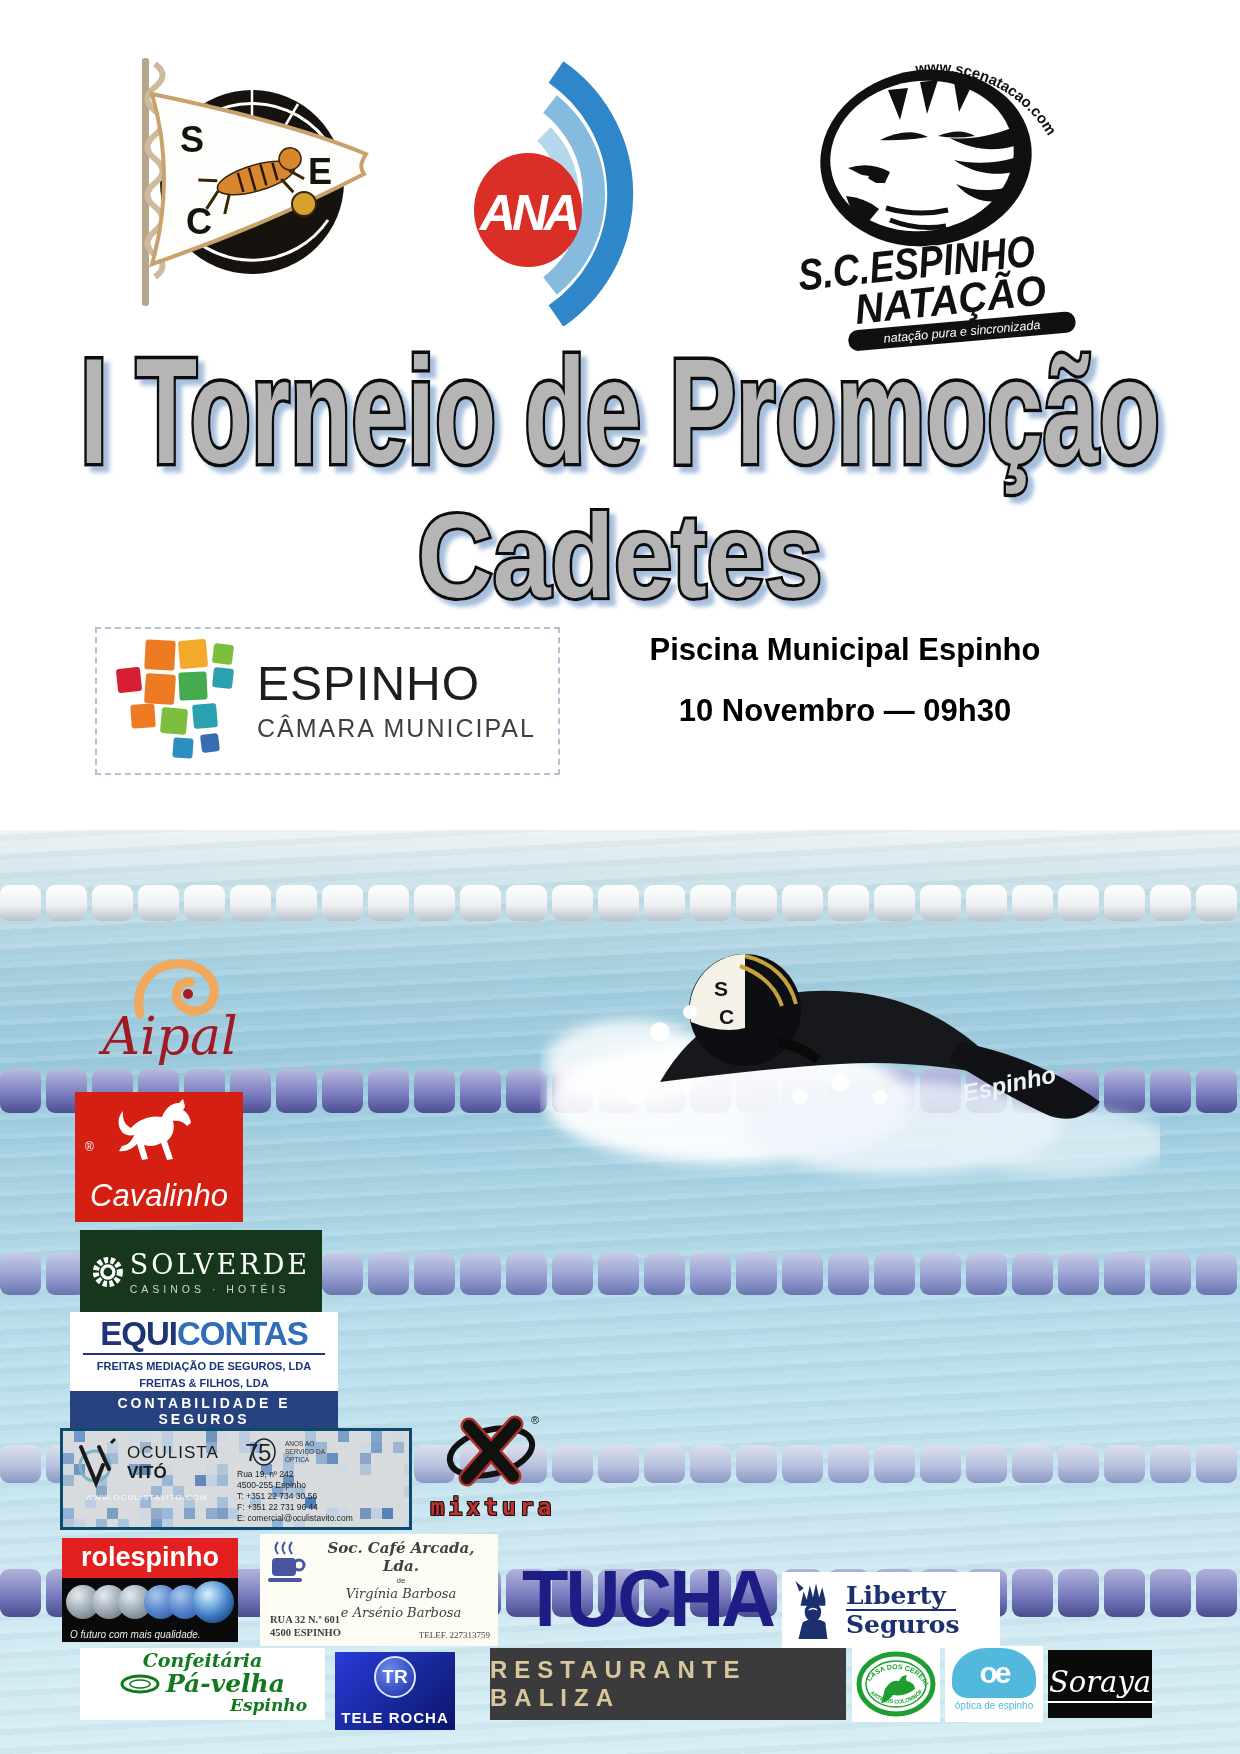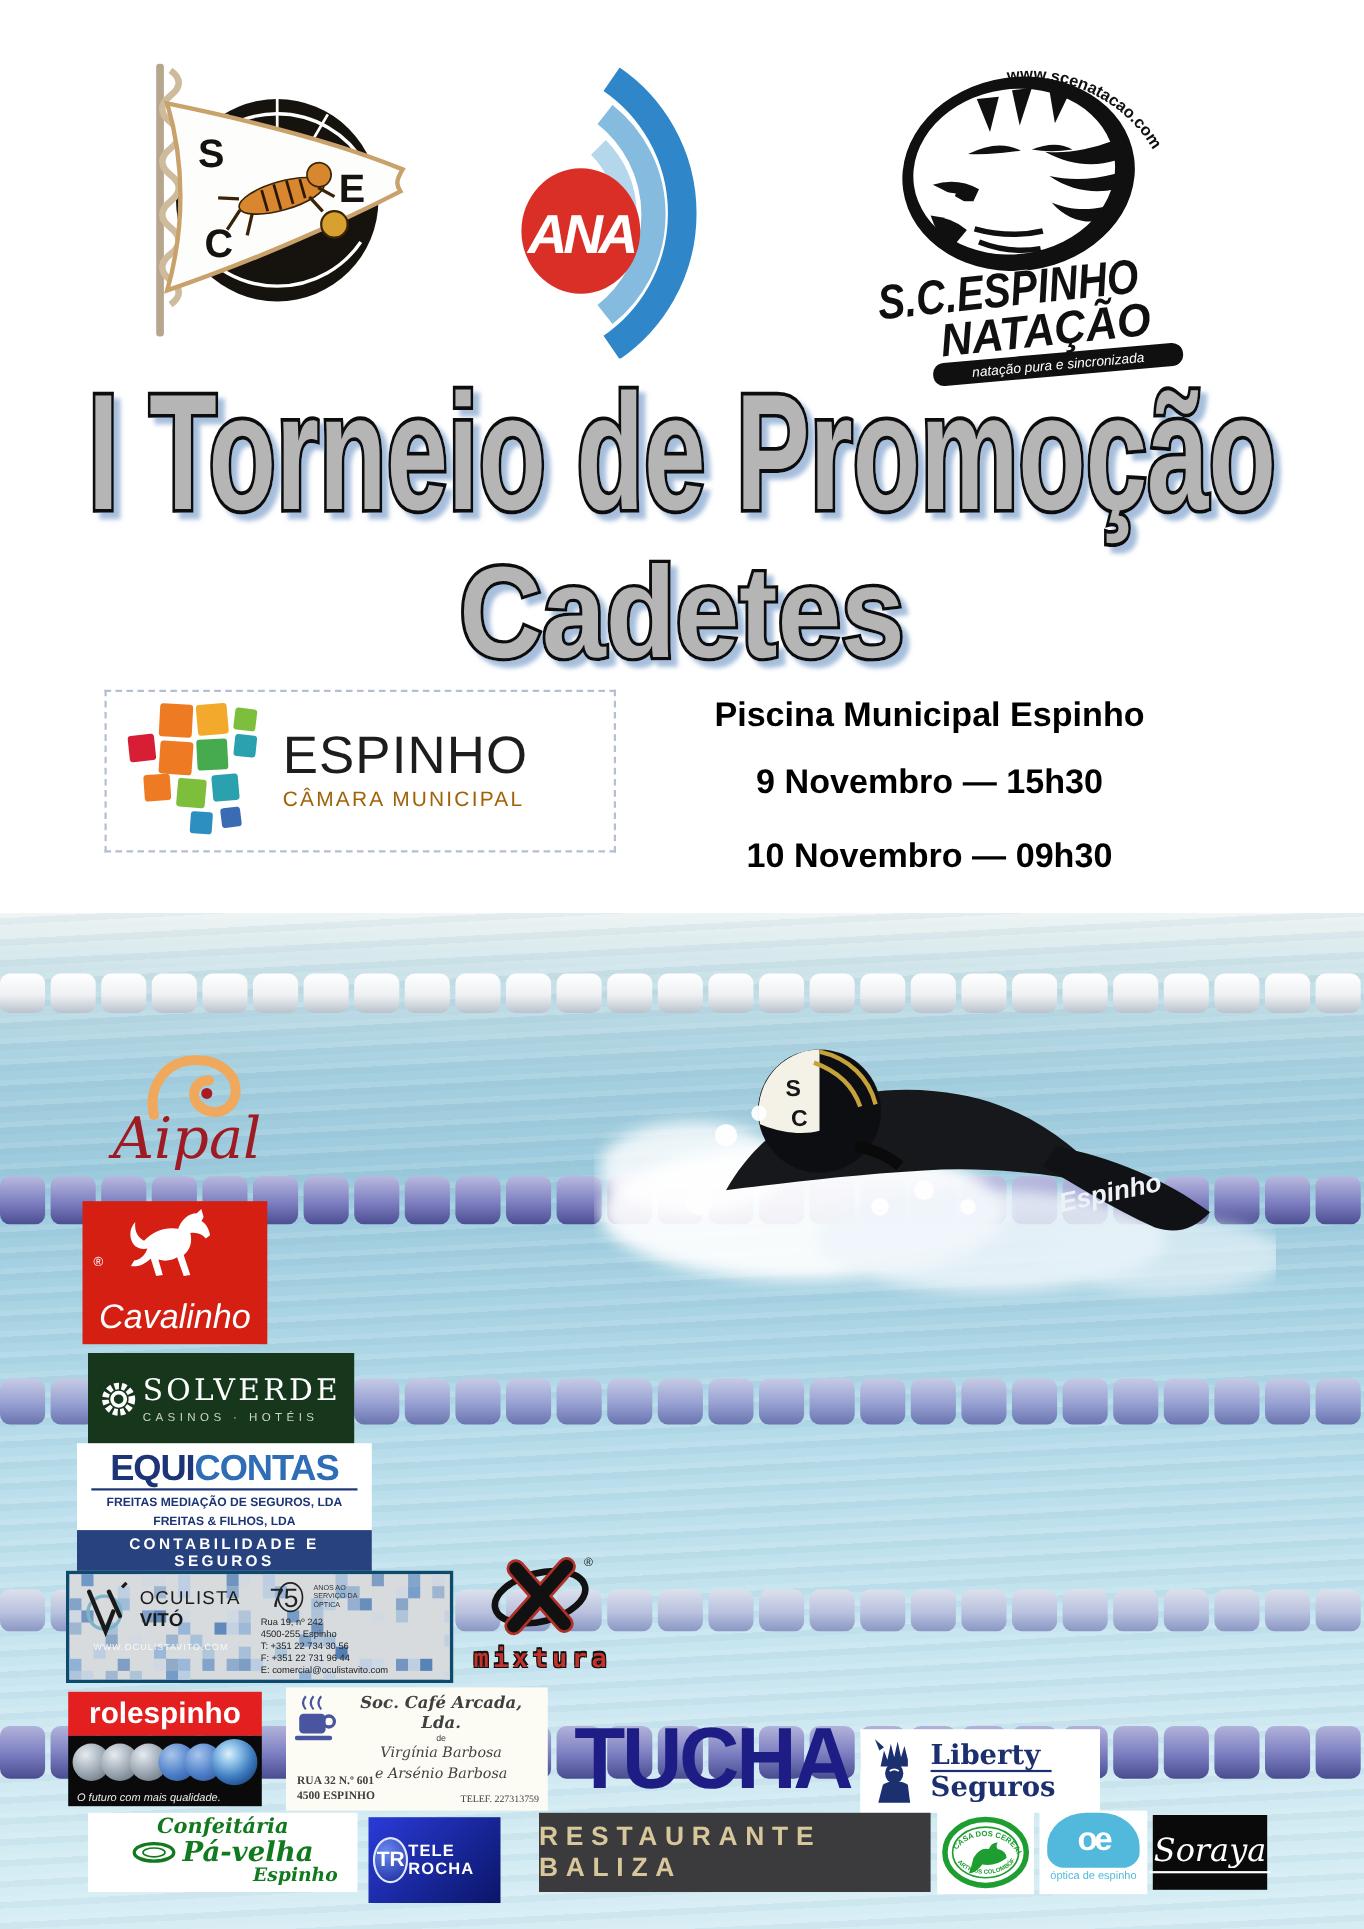--- a/index.html
+++ b/index.html
@@ -15,21 +15,21 @@
 
   
   .title-svg{left:0;top:315px}
 
   
   .camara{position:absolute;left:95px;top:627px;width:465px;height:148px;background:#fff;
           border:2px dashed #b4bfd4;display:flex;align-items:center;gap:20px;padding:12px 20px}
   .camara .mosaic{position:relative;width:120px;height:122px;flex:0 0 auto}
   .camara .mosaic i{position:absolute;display:block;border-radius:3px}
   .cam-name{font-size:48px;letter-spacing:1px;color:#1d1d1b;line-height:1.05}
-  .cam-dept{font-size:19px;letter-spacing:2px;color:#a16207;margin-top:4px}
+  .cam-dept{font-size:25px;letter-spacing:2px;color:#404040;margin-top:4px}
 
   
   .event{position:absolute;left:610px;top:632px;width:470px;text-align:center;color:#000;font-weight:bold}
   .event .venue{font-size:31px;margin-bottom:25px}
   .event .s1{font-size:31px;margin-bottom:31px}
   .event .s2{font-size:31px}
 
   
   .photo{position:absolute;left:0;top:830px;width:1240px;height:924px;background:
     linear-gradient(180deg,#eef4f4 0%,#dcebee 3%,#c0dde6 8%,#a4cfdf 16%,#9ccadd 26%,
@@ -105,21 +105,21 @@
   .lib-l1{border-bottom:2px solid #1c2f6e;display:inline-block;padding-right:10px}
 
   .pavelha{left:80px;top:1648px;width:245px;height:72px;background:#fff;color:#117a1e;
            font-family:"DejaVu Serif",serif;font-weight:bold;padding:2px 10px}
   .pv-1{font-size:19px;font-style:italic;text-align:center;line-height:1.1}
   .pv-row{display:flex;align-items:center;gap:6px;justify-content:center}
   .pv-2{font-size:25px;font-style:italic;line-height:1.05}
   .pv-3{font-size:17px;font-style:italic;text-align:right;line-height:1.05;margin-right:8px}
 
   .telerocha{left:335px;top:1652px;width:120px;height:78px;background:linear-gradient(135deg,#2a3bd8,#0a1668);
-             display:flex;flex-direction:row;align-items:center;justify-content:space-between;padding:4px}
+             display:flex;flex-direction:column;align-items:center;justify-content:space-between;padding:4px}
   .tr-circle{width:42px;height:42px;border-radius:50%;background:radial-gradient(circle at 35% 30%,#6a8af0,#1a2aa0);
              border:2px solid #dfe6ff;color:#fff;font-weight:bold;font-size:19px;display:flex;align-items:center;justify-content:center}
   .tr-name{color:#fff;font-weight:bold;font-size:15px;letter-spacing:1px}
 
   .baliza{left:490px;top:1648px;width:356px;height:72px;background:#3b3b3d;display:flex;align-items:center;justify-content:center}
   .bz-name{color:#d9c79c;font-size:24px;font-weight:bold;letter-spacing:7px;word-spacing:16px}
 
   .cereais{left:852px;top:1646px;width:88px;height:76px;background:#fff;display:flex;align-items:center;justify-content:center}
 
   .optica{left:945px;top:1646px;width:98px;height:76px;background:#fff;display:flex;flex-direction:column;align-items:center;padding-top:2px}
@@ -221,21 +221,20 @@
         <i style="left: 84px; top: 94px; width: 18px; height: 18px; background: rgb(58, 108, 180); transform: rotate(-7deg);"></i>
       </div>
     <div>
       <div class="cam-name">ESPINHO</div>
       <div class="cam-dept">CÂMARA MUNICIPAL</div>
     </div>
   </div>
 
   <div class="event">
     <div class="venue">Piscina Municipal Espinho</div>
-    <div class="s1">9 Novembro — 15h30</div>
     <div class="s2">10 Novembro — 09h30</div>
   </div>
 
   <div class="photo">
     <div class="streaks"></div>
     <div class="rope" style="top:52px;height:42px">
         <span class="float" style="height: 36px; background: linear-gradient(rgb(255, 255, 255) 0%, rgb(238, 240, 242) 55%, rgb(185, 194, 204) 100%);"></span>
         <span class="float" style="height: 36px; background: linear-gradient(rgb(255, 255, 255) 0%, rgb(238, 240, 242) 55%, rgb(185, 194, 204) 100%);"></span>
         <span class="float" style="height: 36px; background: linear-gradient(rgb(255, 255, 255) 0%, rgb(238, 240, 242) 55%, rgb(185, 194, 204) 100%);"></span>
         <span class="float" style="height: 36px; background: linear-gradient(rgb(255, 255, 255) 0%, rgb(238, 240, 242) 55%, rgb(185, 194, 204) 100%);"></span>

